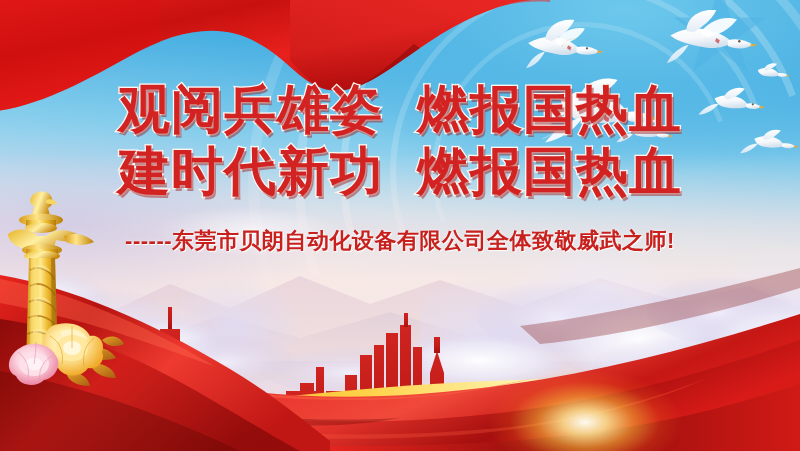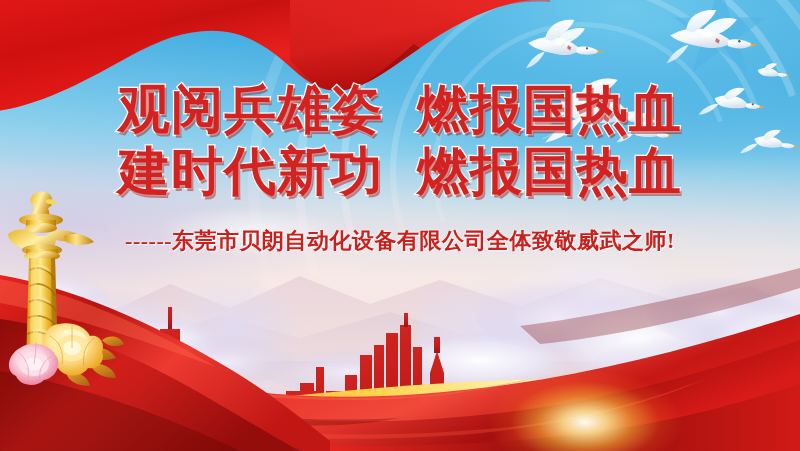--- a/index.html
+++ b/index.html
@@ -117,21 +117,21 @@
   }
   .hl-gap{display:inline-block;width:34px;}
 
   .subtitle{
     position:absolute;left:0;right:0;top:226px;
     text-align:center;
     font-size:22px;
     font-weight:bold;
     letter-spacing:.5px;
     color:#c7201d;
-    font-family:Liberation Serif, serif;
+    font-family:Liberation Sans, sans-serif;
     text-shadow:1px 1px 0 rgba(255,255,255,.85), 0 0 3px rgba(255,255,255,.7);
     white-space:nowrap;
     pointer-events:none;
   }
 </style>
 </head>
 <body>
 
 <div id="poster">
 

